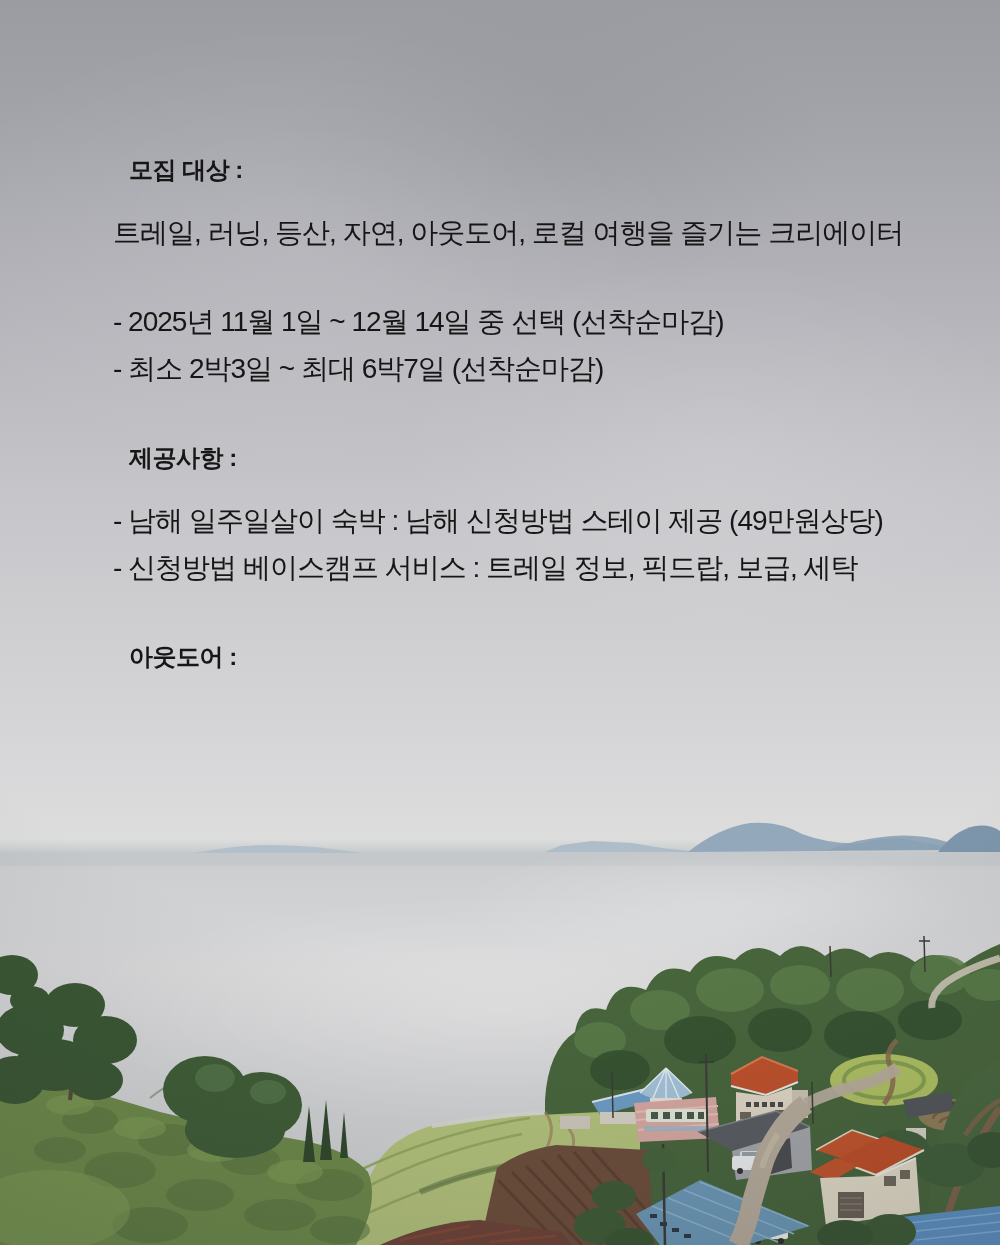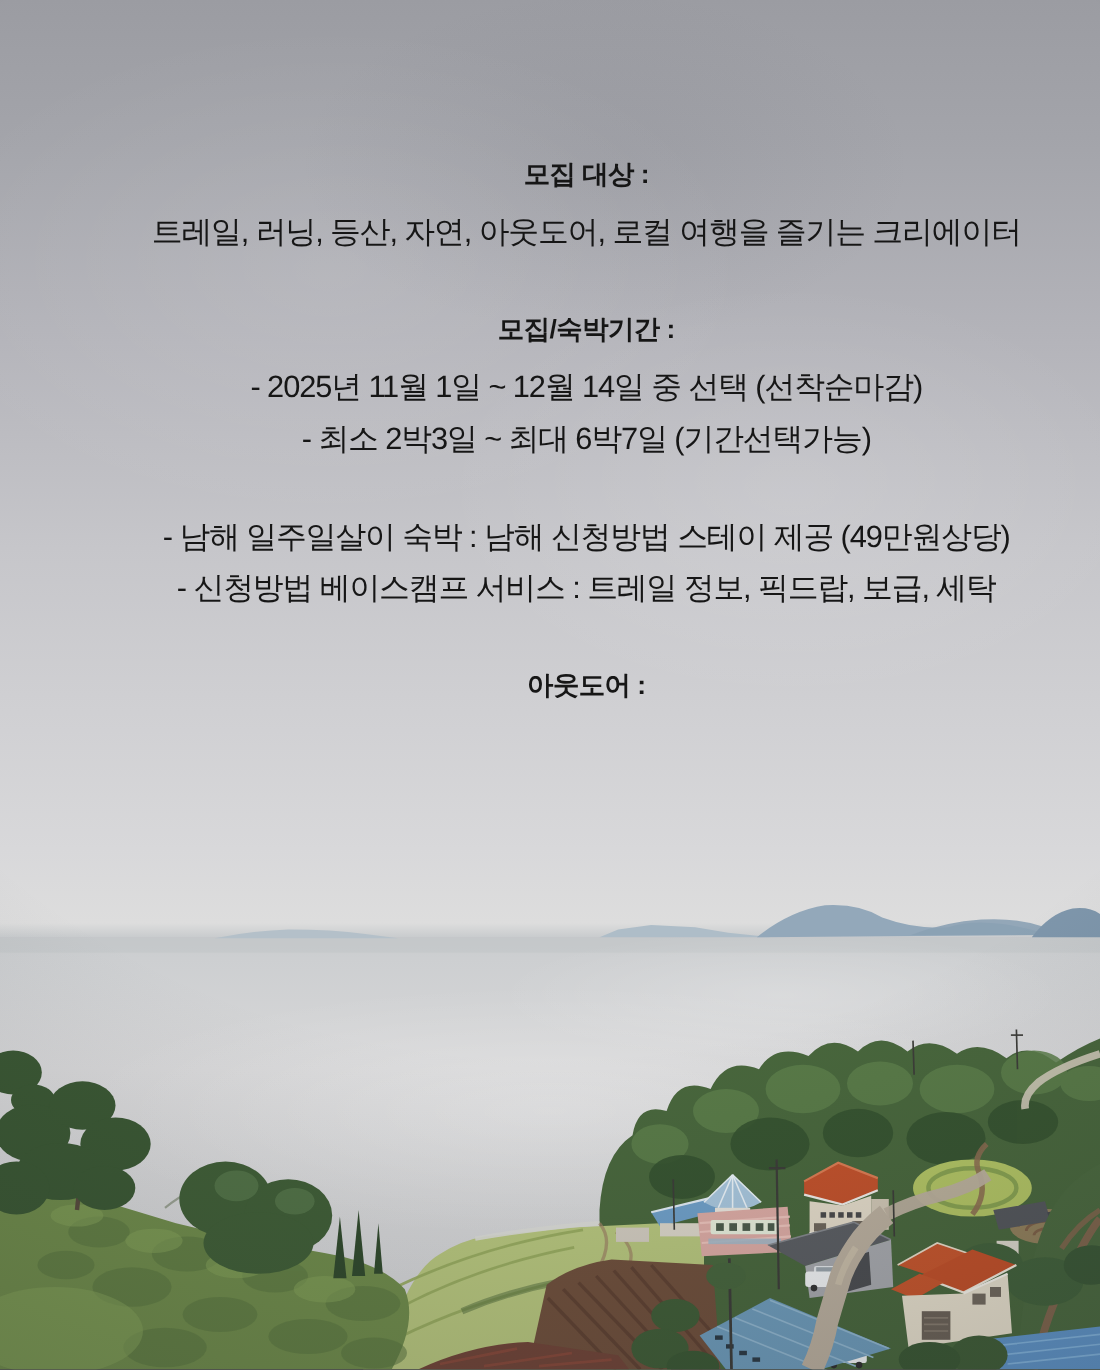--- a/index.html
+++ b/index.html
@@ -13,22 +13,22 @@
       linear-gradient(180deg,
         #9b9ca2 0%, #a3a4aa 10%, #b4b4ba 25%, #c6c6ca 40%,
         #d0d0d3 52%, #d8d8da 62%, #dddddd 67.4%,
         #c9ccce 68.4%, #cdcfd1 70%, #d7d7d8 78%, #d2d3d4 90%, #cfd0d2 100%);
   }
   .vignette{position:absolute;inset:0;pointer-events:none;
     background:radial-gradient(125% 82% at 50% 32%, rgba(0,0,0,0) 55%, rgba(28,30,40,.22) 100%);}
   .scene{position:absolute;left:0;top:0;}
   .content{position:absolute;left:113px;top:130px;width:840px;color:#161616;}
   .content section{margin:0 0 42px 0;}
-  .content h2{margin:5px;font-size:24px;font-weight:800;line-height:47px;letter-spacing:-.5px;text-align:center;}
-  .content p{margin:0;font-size:28px;font-weight:500;line-height:47px;letter-spacing:-1px;text-align:center;}
+  .content h2{margin:16px;font-size:24px;font-weight:800;line-height:47px;letter-spacing:-.5px;}
+  .content p{margin:0;font-size:28px;font-weight:500;line-height:47px;letter-spacing:-1px;}
 </style>
 </head>
 <body>
 
 <div class="stage">
 
   <svg class="scene" width="1000" height="1245" viewBox="0 0 1000 1245">
     <defs>
       <radialGradient id="shine" cx="50%" cy="50%" r="50%">
         <stop offset="0%" stop-color="#ffffff" stop-opacity=".40"></stop>
@@ -311,26 +311,26 @@
   <div class="vignette"></div>
 
   <div class="content">
 
     <section>
       <h2>모집 대상 :</h2>
       <p>트레일, 러닝, 등산, 자연, 아웃도어, 로컬 여행을 즐기는 크리에이터</p>
     </section>
 
     <section>
-      <h2>모집/숙박기간 :</h2>
       <p>- 2025년 11월 1일 ~ 12월 14일 중 선택 (선착순마감)</p>
-      <p>- 최소 2박3일 ~ 최대 6박7일 (기간선택가능)</p>
+      <p>- 최소 2박3일 ~ 최대 6박7일 (선착순마감)</p>
     </section>
 
     <section>
+      <h2>제공사항 :</h2>
       <p>- 남해 일주일살이 숙박 : 남해 신청방법 스테이 제공 (49만원상당)</p>
       <p>- 신청방법 베이스캠프 서비스 : 트레일 정보, 픽드랍, 보급, 세탁</p>
     </section>
 
 
     <section>
       <h2>아웃도어 :</h2>
     </section>
 
   </div>

